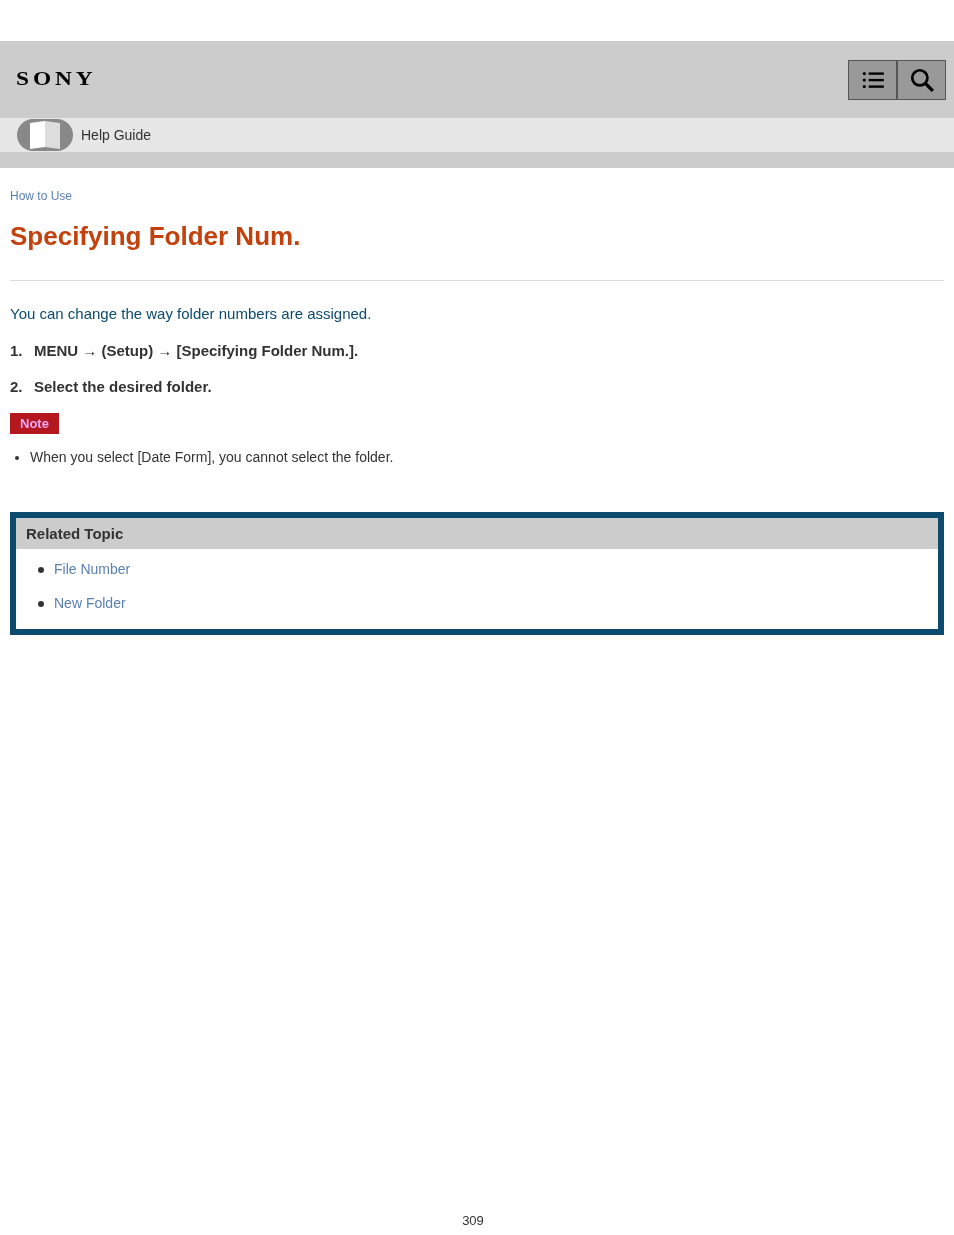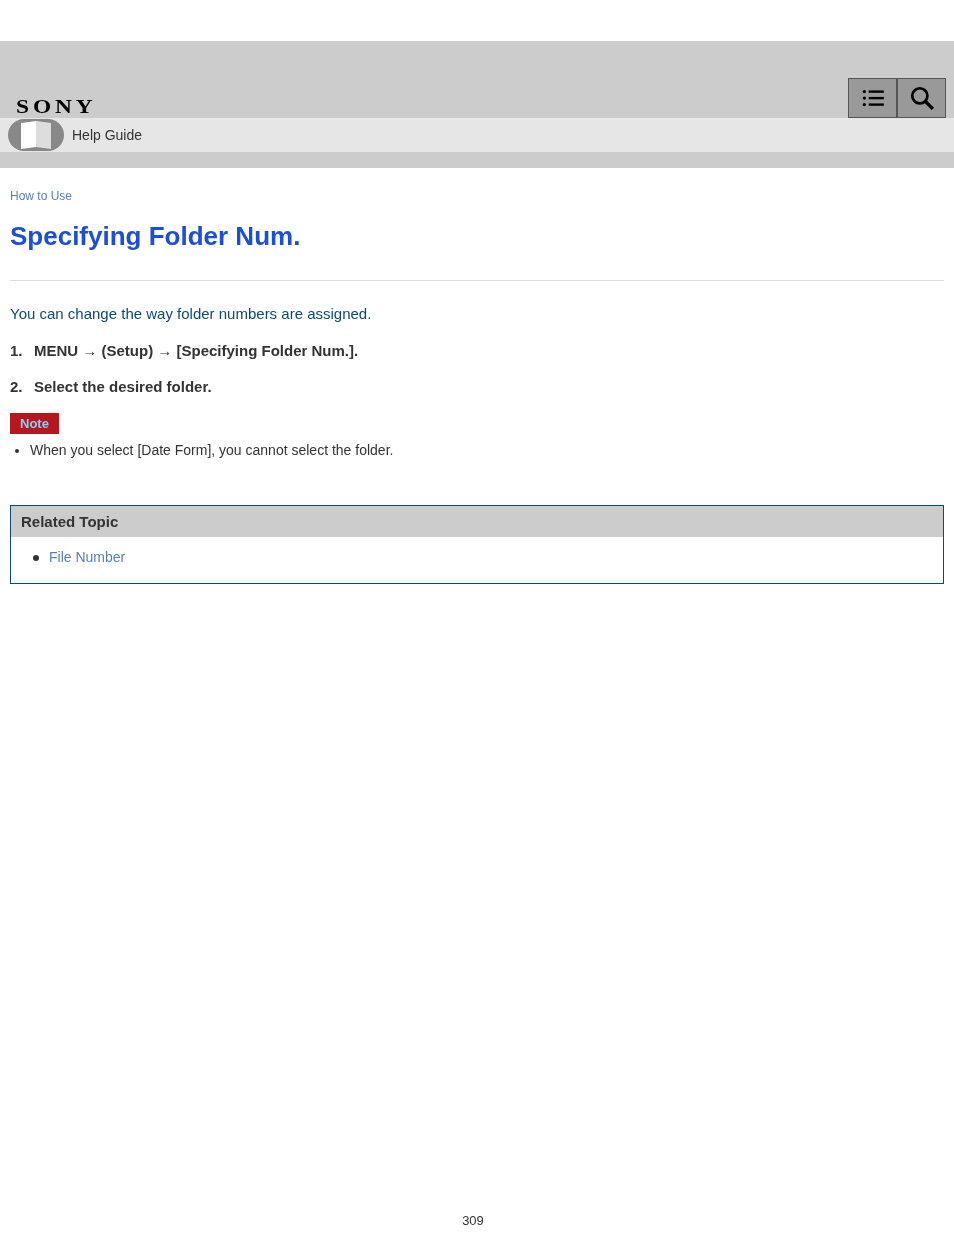--- a/index.html
+++ b/index.html
@@ -1,41 +1,41 @@
 <!DOCTYPE html>
 <html><head>
   <meta charset="utf-8">
   <style>
     * { margin: 0; padding: 0; box-sizing: border-box; }
     body { font-family: Arial, sans-serif; background: #fff; }
     .page { width: 954px; margin: 0 auto; background: #fff; position: relative; min-height: 1235px; }
-    .header-bar { background: #cccccc; height: 77px; margin-top: 41px; display: flex; align-items: flex-end; justify-content: space-between; padding: 0 8px 0 8px; }
+    .header-bar { background: #cccccc; height: 77px; margin-top: 41px; display: flex; align-items: center; justify-content: space-between; padding: 0 8px 0 8px; }
     .logo { font-family: Georgia, serif; font-weight: bold; font-size: 18px; letter-spacing: 3px; color: #000; transform: scaleX(1.3); transform-origin: left; margin-left: 8px; }
     .header-icons { display: flex; gap: 0; }
     .icon-box { width: 49px; height: 40px; background: #999; border: 1px solid #555; display: flex; align-items: center; justify-content: center; cursor: pointer; }
     .icon-box svg { width: 26px; height: 26px; }
-    .product-bar { background: #e6e6e6; height: 34px; display: flex; align-items: center; padding-left: 8px; gap: 8px; }
+    .product-bar { background: #e6e6e6; height: 34px; display: flex; align-items: center; padding-left: 17px; gap: 8px; }
     .manual-icon { width: 56px; height: 32px; background: #888; border-radius: 16px; display: flex; align-items: center; justify-content: center; position: relative; }
     .manual-icon-inner { width: 30px; height: 26px; position: relative; }
     .manual-icon-inner::before { content: ''; position: absolute; left: 0; width: 15px; height: 26px; background: #fff; transform: skewY(-8deg); }
     .manual-icon-inner::after { content: ''; position: absolute; right: 0; width: 15px; height: 26px; background: #ddd; transform: skewY(8deg); }
     .product-text { font-size: 14px; color: #333; }
     .gray-strip { background: #cccccc; height: 16px; }
     .content { padding: 18px 10px 0 10px; }
     .top-link { color: #5a7fb5; font-size: 12px; text-decoration: none; display: inline-block; margin-bottom: 18px; }
-    .page-title { font-size: 26px; font-weight: bold; color: #1d4ed8; margin-bottom: 28px; }
+    .page-title { font-size: 26px; font-weight: bold; color: #c2410c; margin-bottom: 28px; }
     .divider { border: none; border-top: 1px solid #ddd; margin-bottom: 22px; }
     .body-text { font-size: 15px; color: #0c4a6e; margin-bottom: 14px; line-height: 1.5; }
     .steps { list-style: none; counter-reset: step; margin-bottom: 7px; }
     .steps li { counter-increment: step; font-size: 15px; font-weight: bold; color: #333; margin-bottom: 14px; padding-left: 24px; position: relative; line-height: 1.5; }
     .steps li::before { content: counter(step) "."; position: absolute; left: 0; }
-    .note-label { display: inline-block; background: #b5171f; color: #7dd3fc; font-size: 13px; font-weight: bold; padding: 3px 10px; margin-bottom: 5px; }
+    .note-label { display: inline-block; background: #b5171f; color: #f0abfc; font-size: 13px; font-weight: bold; padding: 3px 10px; margin-bottom: 12px; }
     .note-list { list-style: disc; padding-left: 20px; margin-bottom: 44px; }
     .note-list li { font-size: 14px; color: #333; line-height: 1.6; }
-    .related-box { border: 1px solid #0c4a6e; margin-bottom: 40px; }
+    .related-box { border: 6px solid #0c4a6e; margin-bottom: 40px; }
     .related-header { background: #cccccc; font-size: 15px; font-weight: bold; color: #333; padding: 7px 10px; }
     .related-body { padding: 12px 10px 12px 10px; }
     .related-list { list-style: none; }
     .related-list li { font-size: 14px; position: relative; padding-left: 28px; margin-bottom: 18px; }
     .related-list li:last-child { margin-bottom: 6px; }
     .related-list li::before { content: ''; position: absolute; left: 12px; top: 6px; width: 6px; height: 6px; background: #333; border-radius: 50%; }
     .related-list li a { color: #5a7fb5; text-decoration: none; }
     .page-number { text-align: center; font-size: 13px; color: #333; position: absolute; bottom: 48px; left: 0; right: 8px; }
   </style>
 </head>
@@ -84,19 +84,20 @@
     <div class="note-label">Note</div>
     <ul class="note-list">
       <li>When you select [Date Form], you cannot select the folder.</li>
     </ul>
 
     <div class="related-box">
       <div class="related-header">Related Topic</div>
       <div class="related-body">
         <ul class="related-list">
           <li><a href="#">File Number</a></li>
+          <li><a href="#">New Folder</a></li>
         </ul>
       </div>
     </div>
   </div>
 
   <div class="page-number">309</div>
 </div>
 
 </body></html>

